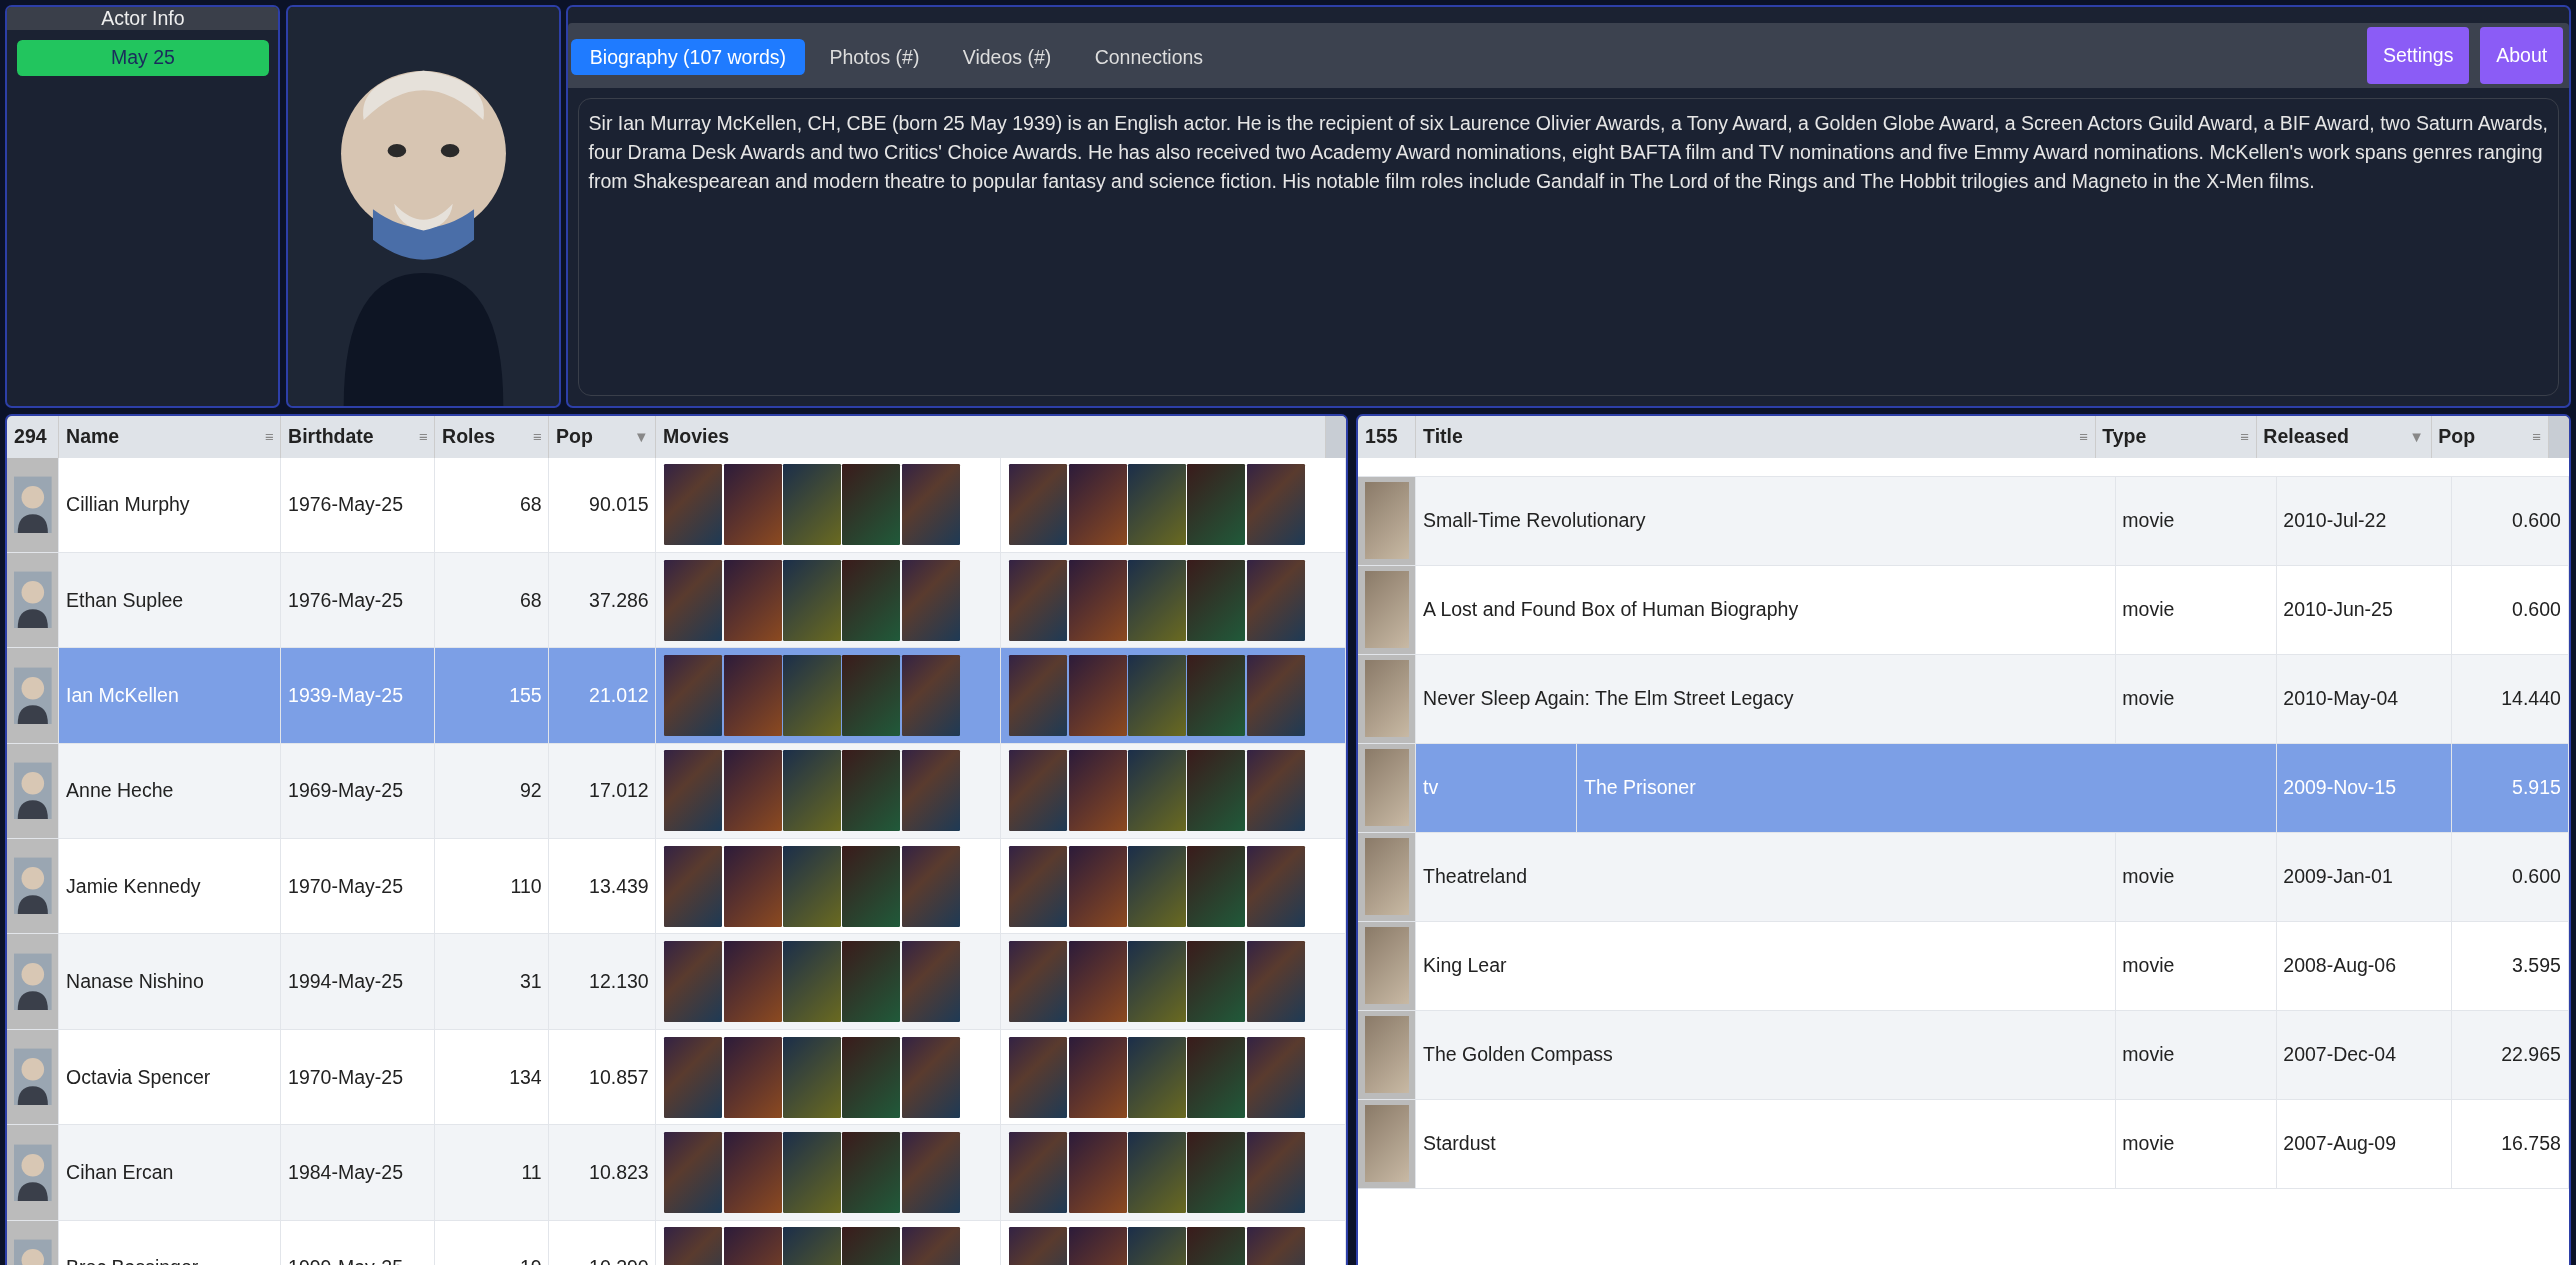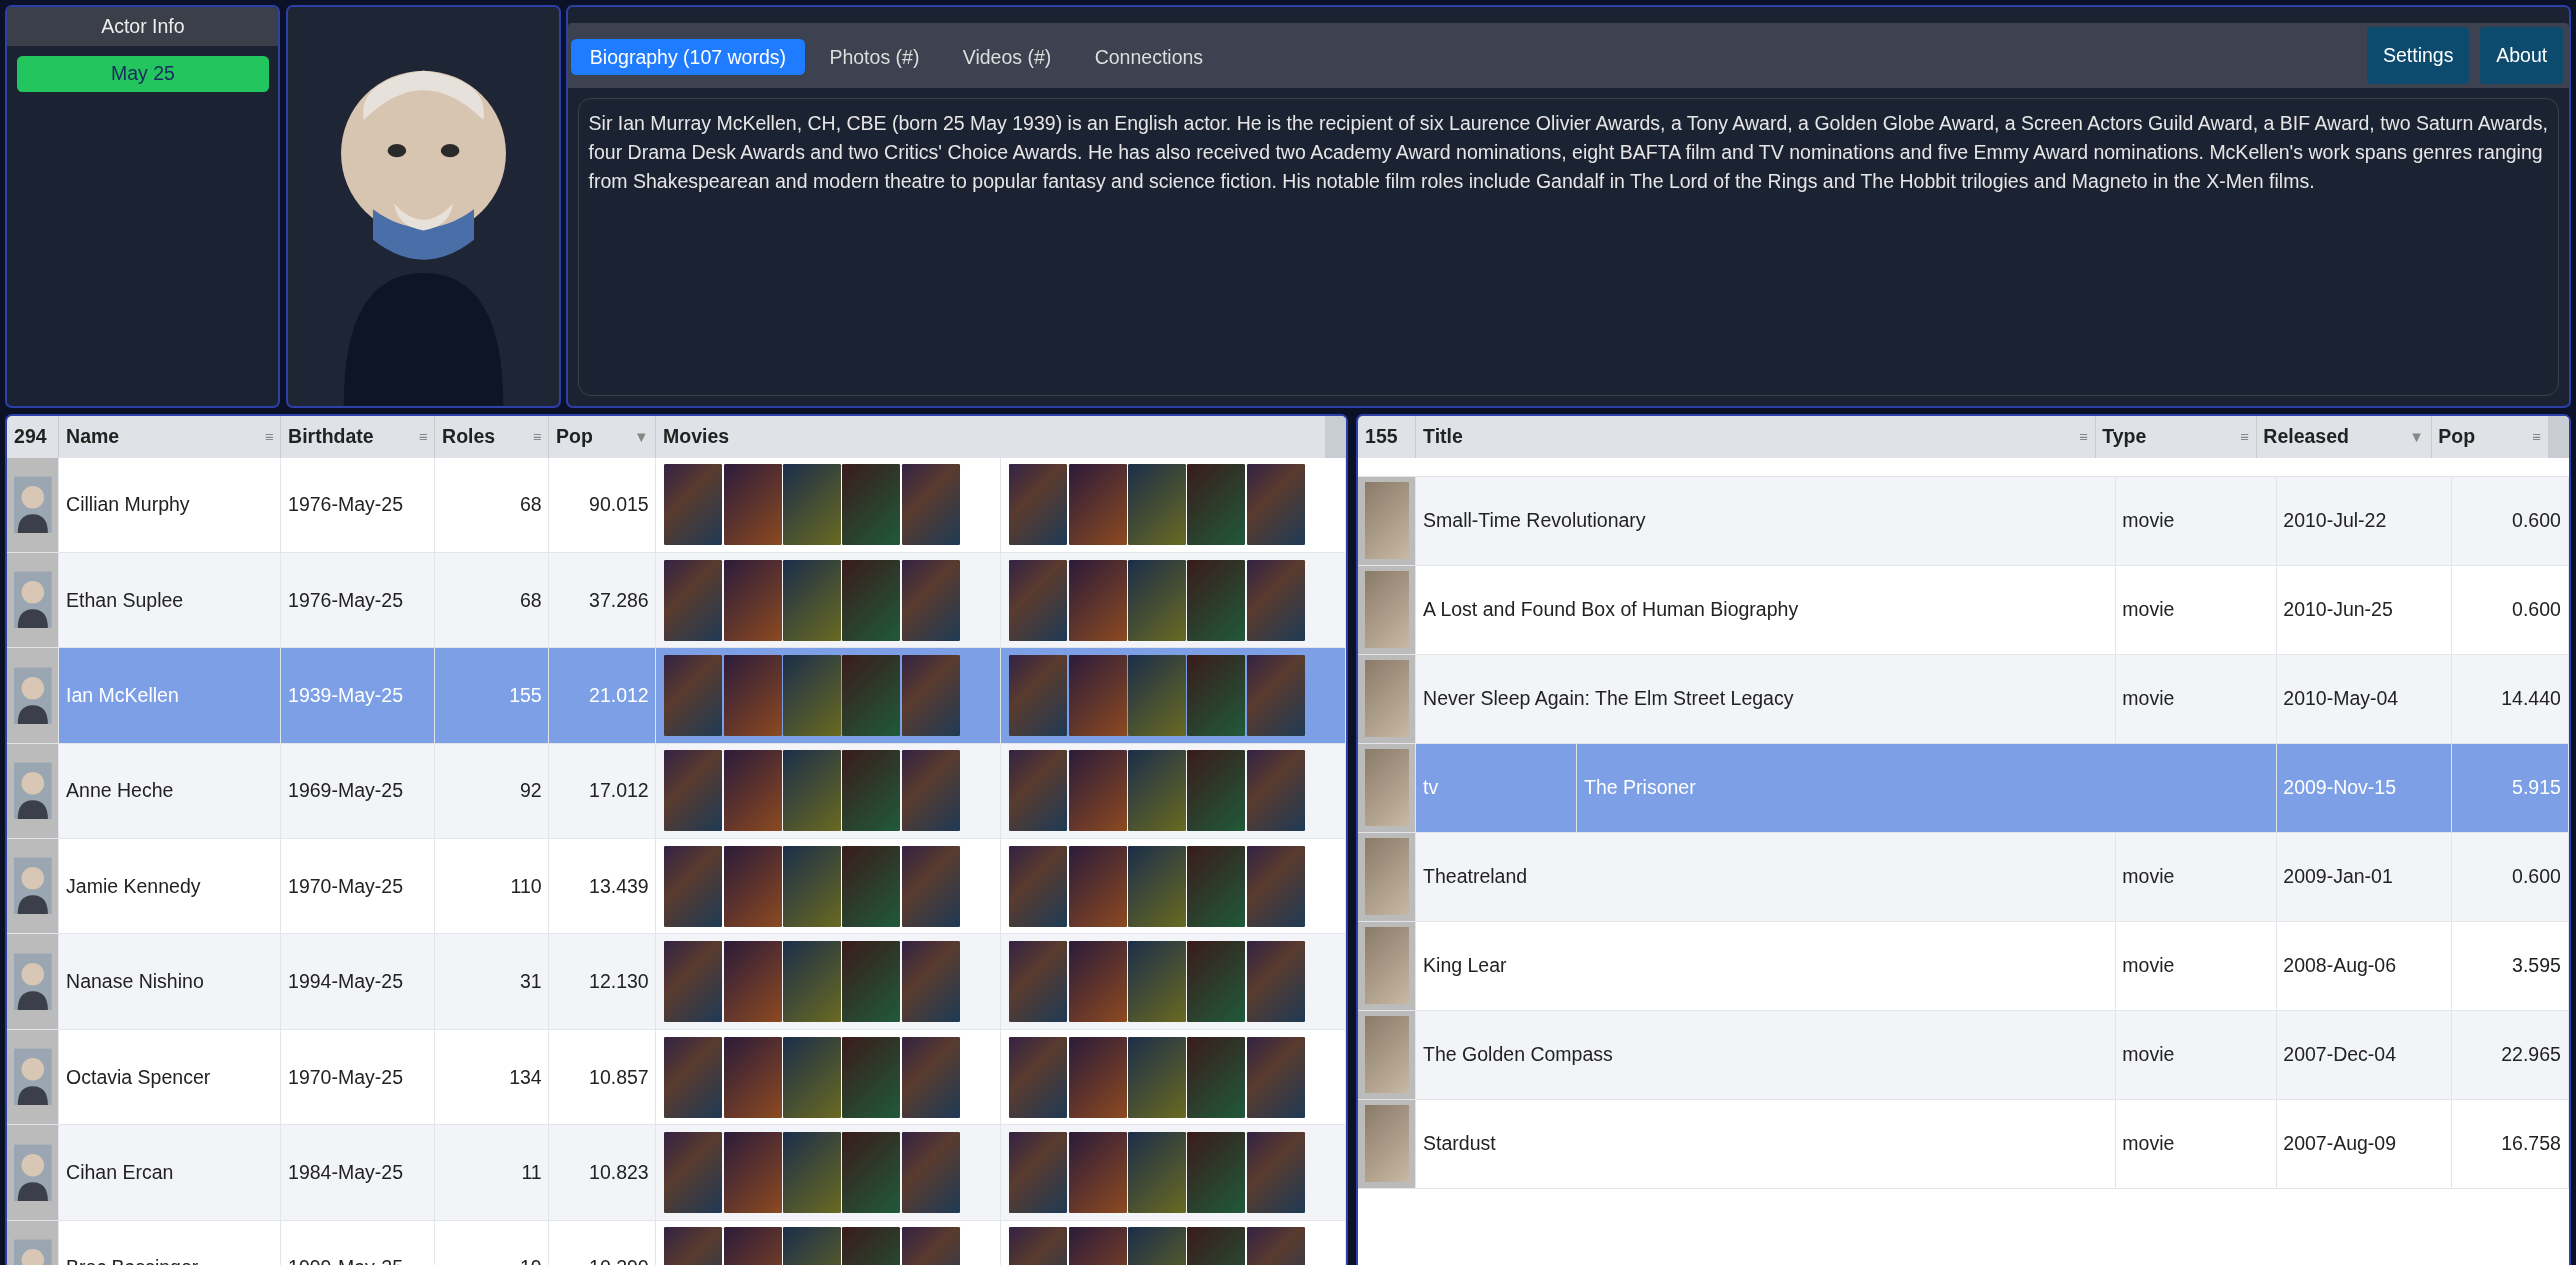--- a/index.html
+++ b/index.html
@@ -3,34 +3,34 @@
 <meta charset="utf-8">
 <style>
 * { margin:0; padding:0; box-sizing:border-box; font-family:Arial,Helvetica,sans-serif; }
 body { background:#0b1228; color:#ddd; overflow:hidden; width:2576px; height:1266px; font-size:19.5px; transform-origin:0 0; }
 @media (max-width:1289px){ body{ transform:scale(0.408);} }
 
 .app { display:grid; grid-template-columns:275px 275px 1fr; grid-template-rows:403px 1fr; gap:5.4px; padding:5.4px; height:1266px; }
 
 
 .info-panel { grid-column:1; grid-row:1; border:2.7px solid #2d3fa8; border-radius:6.7px; background:#1b2232; display:flex; flex-direction:column; }
-.info-panel .heading { background:#3a3f4a; color:#eee; text-align:center; padding:8px; border-radius:4px 4px 0 0; }
+.info-panel .heading { background:#3a3f4a; color:#eee; text-align:center; border-radius:4px 4px 0 0; }
 .info-panel .chip { margin:9.4px; background:#22c55e; color:#1a2c5c; text-align:center; padding:6.7px 0; border-radius:5.4px; font-weight:500; }
 
 
 .portrait { grid-column:2; grid-row:1; border:2.7px solid #2d3fa8; border-radius:6.7px; background:#1e2635; display:flex; align-items:flex-end; justify-content:center; overflow:hidden; }
 .portrait svg { width:100%; height:100%; }
 
 
 .bio-panel { grid-column:3; grid-row:1; border:2.7px solid #2d3fa8; border-radius:6.7px; background:#1b2232; display:flex; flex-direction:column; overflow:hidden; }
 .tabbar { display:flex; align-items:center; background:#3c424f; border-radius:4px 4px 0 0;margin-top:16px; }
 .tab { padding:6.7px 19px; color:#ddd; border-radius:5.4px; margin:2.7px 2.7px 0 2.7px; cursor:pointer; }
 .tab.active { background:#1f7bff; color:#fff; }
 .spacer { flex:1; }
-.btn { background:#0c4a6e; color:#fff; padding:17px 16px; border-radius:4px; margin:4px 5.4px; cursor:pointer;text-align:center; }
+.btn { background:#8b5cf6; color:#fff; padding:17px 16px; border-radius:4px; margin:4px 5.4px; cursor:pointer;text-align:center; }
 .bio-text { border:1.3px solid #3a3f4a; margin:10px; padding:9.4px; border-radius:13px; color:#e6e6e6; line-height:1.5; flex:1; overflow:auto; }
 
 
 .bottom { grid-column:1 / 4; grid-row:2; display:grid; grid-template-columns:1343px 1fr; gap:8px; }
 .tablebox { border:2.7px solid #2d3fa8; border-radius:6.7px; background:#1b2232; overflow:hidden; display:flex; flex-direction:column; }
 .th-row, .td-row { display:flex; align-items:stretch; }
 .th-row { background:#dfe3e8; color:#222; font-weight:600; position:relative; }
 .th { padding:9.4px 6.7px; border-right:0.7px solid #ccc; position:relative; display:flex; align-items:center; }
 .sort-icon { margin-left:auto; color:#888; font-size:14.8px; }
 .body { overflow-y:auto; flex:1; background:#fff; }

